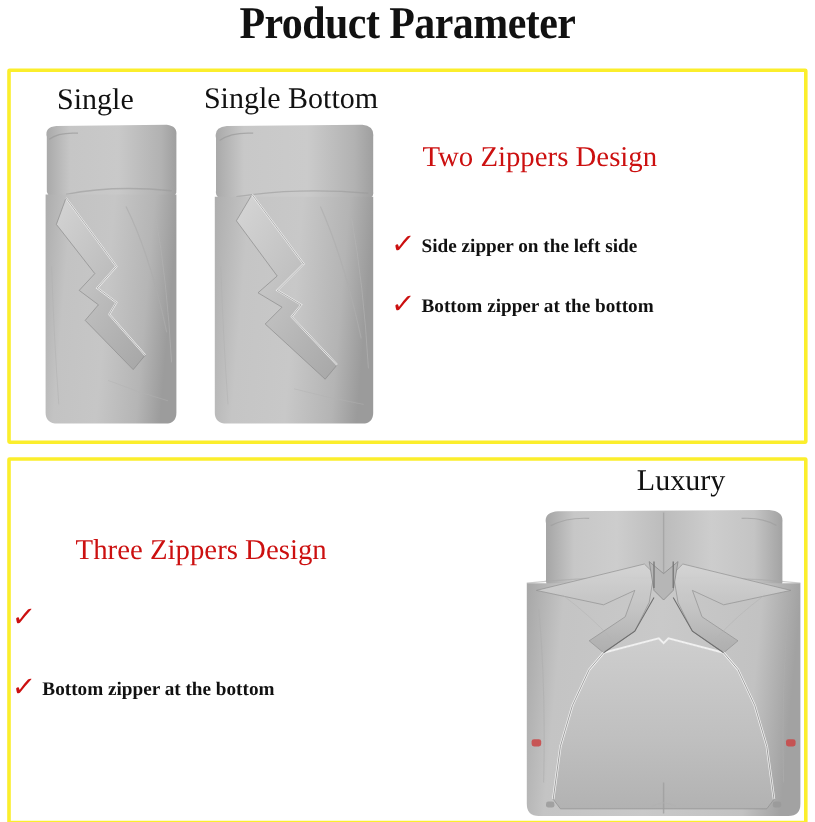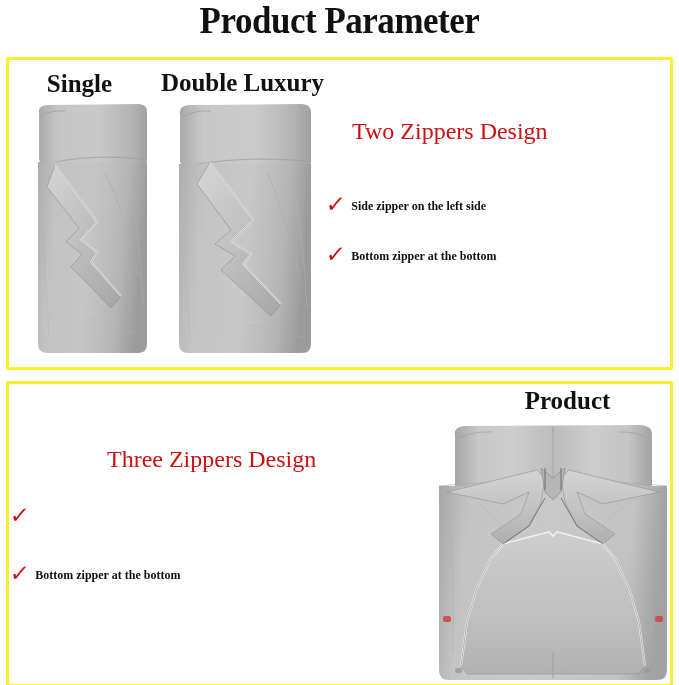--- a/index.html
+++ b/index.html
@@ -51,21 +51,21 @@
     left: 6px;
     top: 381px;
     width: 667px;
     height: 306px;
   }
 
   
   .bed-label {
     position: absolute;
     font-family: "Liberation Serif", serif;
-    font-weight: bold;
+    font-weight: normal;
     color: #111111;
     white-space: nowrap;
     text-align: center;
     line-height: 1;
   }
   .label-single       { left: 22px;  top: 71px;  width: 115px; font-size: 25px; }
   .label-single-luxury{ left: 150px; top: 70px;  width: 185px; font-size: 25px; }
   .label-double       { left: 495px; top: 388px; width: 145px; font-size: 25px; }
 
   
@@ -90,61 +90,60 @@
   }
   .heading-two {
     left: 352px;
     top: 119px;
     font-size: 24px;
   }
   .heading-three {
     left: 63px;
     top: 447px;
     font-size: 24px;
-    margin-left: 44px;
   }
 
   .bullet {
     position: absolute;
     display: flex;
     align-items: center;
     white-space: nowrap;
   }
   .bullet .check {
     color: #cc1010;
     font-size: 23px;
     font-family: "DejaVu Sans", sans-serif;
     font-weight: bold;
     line-height: 1;
     margin-right: 6px;
     transform: translateY(-1px) skewX(-6deg);
   }
   .bullet .btext {
     font-family: "Liberation Serif", serif;
     font-weight: bold;
-    font-size: 12px;
+    font-size: 16px;
     color: #111111;
     line-height: 1;
   }
 
   .bullet-two-1   { left: 326px; top: 194px; }
   .bullet-two-2   { left: 326px; top: 244px; }
   .bullet-three-1 { left: 10px;  top: 505px; }
   .bullet-three-2 { left: 10px;  top: 563px; }
 </style>
 </head>
 <body>
 
 <div class="page-title">Product Parameter</div>
 
 <div class="panel panel-top"></div>
 
 <div class="bed-label label-single">Single</div>
 
-<div class="bed-label label-single-luxury">Double Luxury</div>
+<div class="bed-label label-single-luxury">Single Bottom</div>
 
 <div class="bed bed-single">
   <svg viewBox="0 0 115 254" width="115" height="254" xmlns="http://www.w3.org/2000/svg">
     <defs>
       <linearGradient id="gpA" x1="0" y1="0" x2="1" y2="0">
         <stop offset="0%" stop-color="#a9a9a9"></stop>
         <stop offset="18%" stop-color="#c6c6c6"></stop>
         <stop offset="55%" stop-color="#c9c9c9"></stop>
         <stop offset="88%" stop-color="#b2b2b2"></stop>
         <stop offset="100%" stop-color="#9f9f9f"></stop>
@@ -225,21 +224,21 @@
   <span class="btext">Side zipper on the left side</span>
 </div>
 
 <div class="bullet bullet-two-2">
   <span class="check">✓</span>
   <span class="btext">Bottom zipper at the bottom</span>
 </div>
 
 <div class="panel panel-bottom"></div>
 
-<div class="bed-label label-double">Product</div>
+<div class="bed-label label-double">Luxury</div>
 
 <div class="feature-heading heading-three">Three Zippers Design</div>
 
 <div class="bullet bullet-three-1">
   <span class="check">✓</span>
 </div>
 
 <div class="bullet bullet-three-2">
   <span class="check">✓</span>
   <span class="btext">Bottom zipper at the bottom</span>

